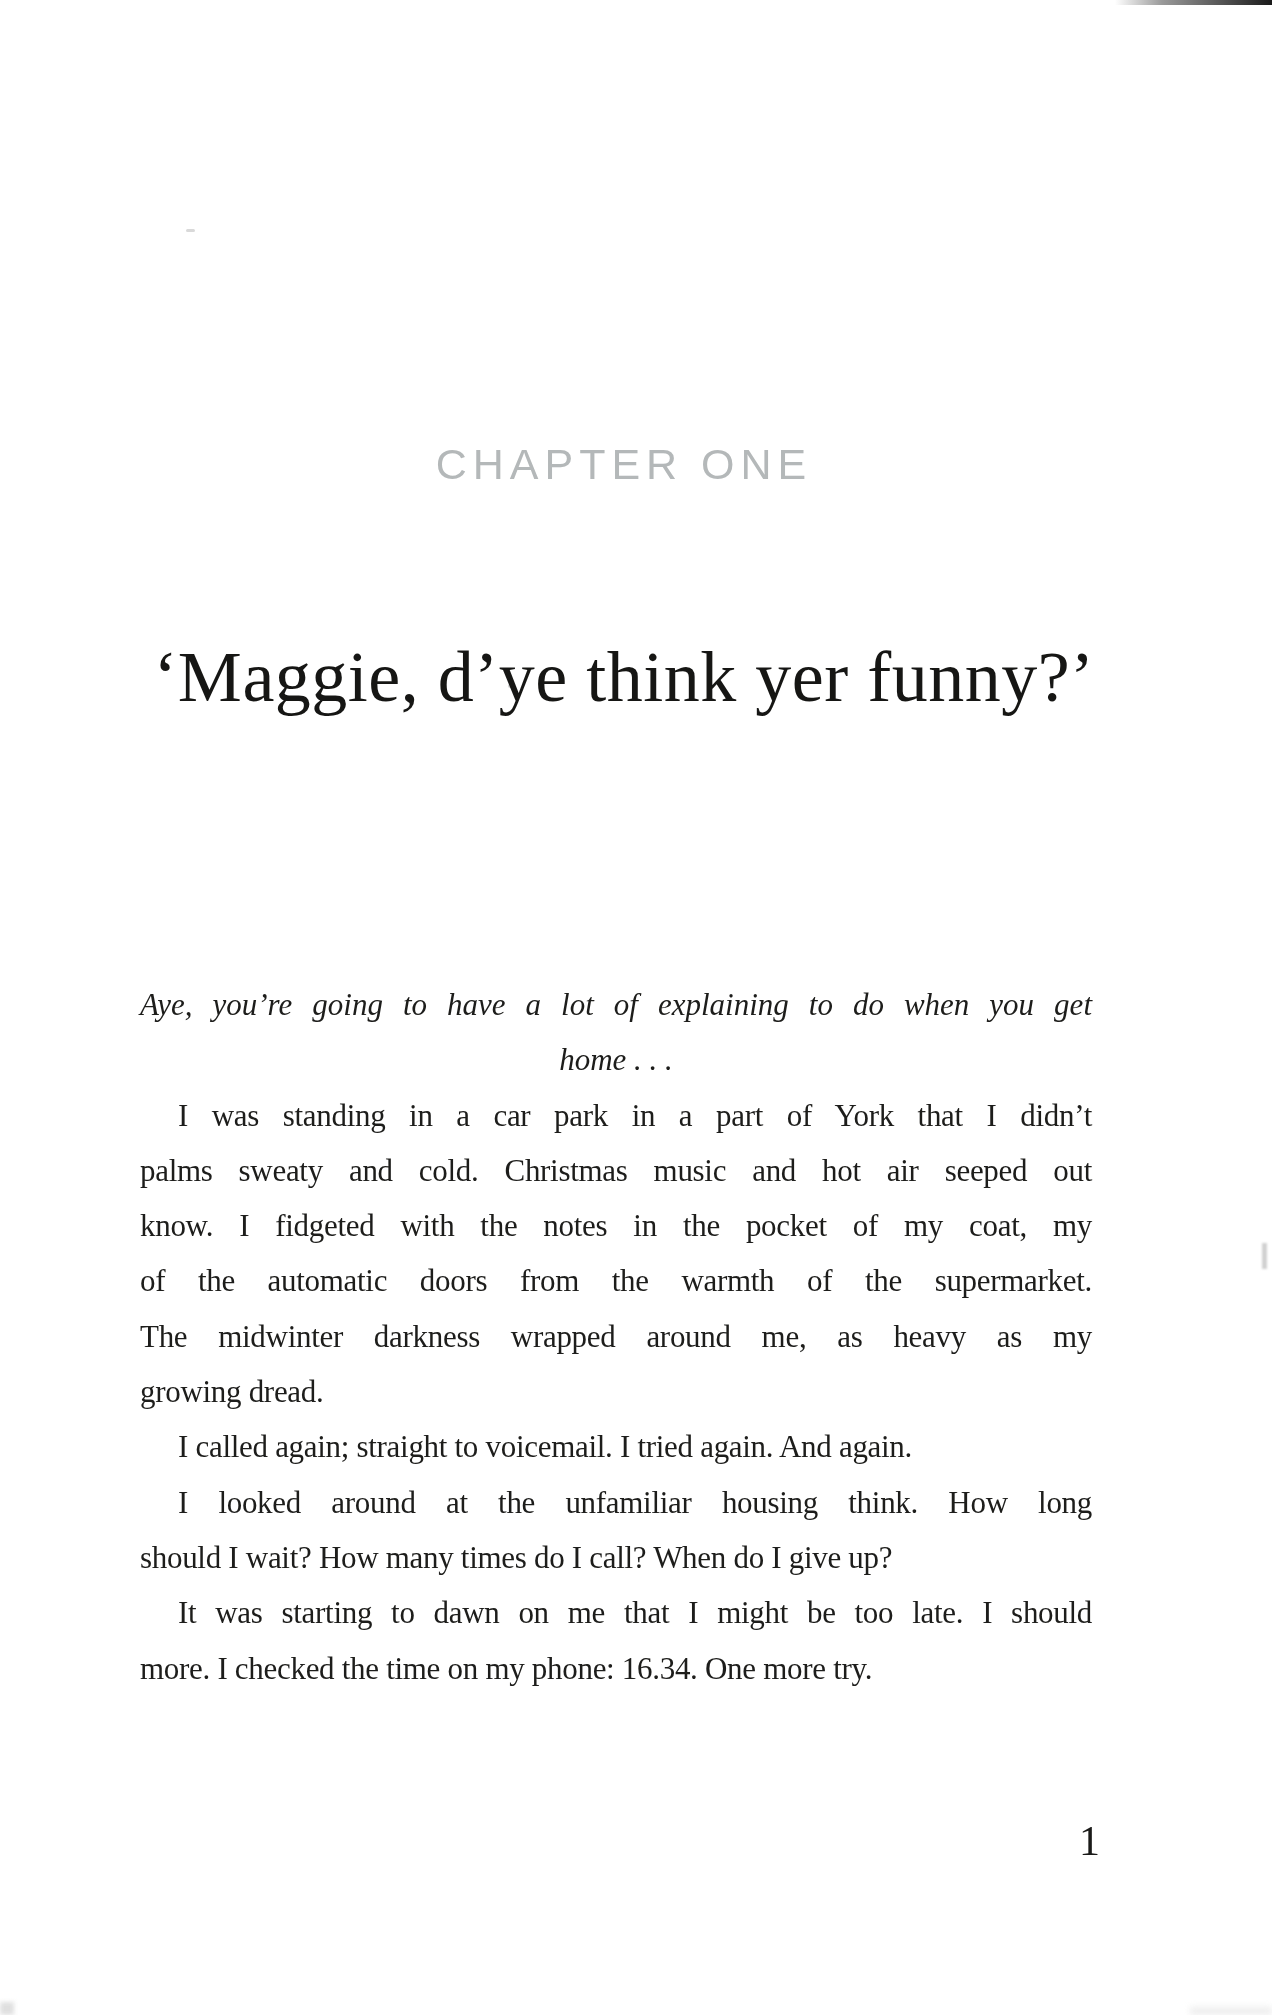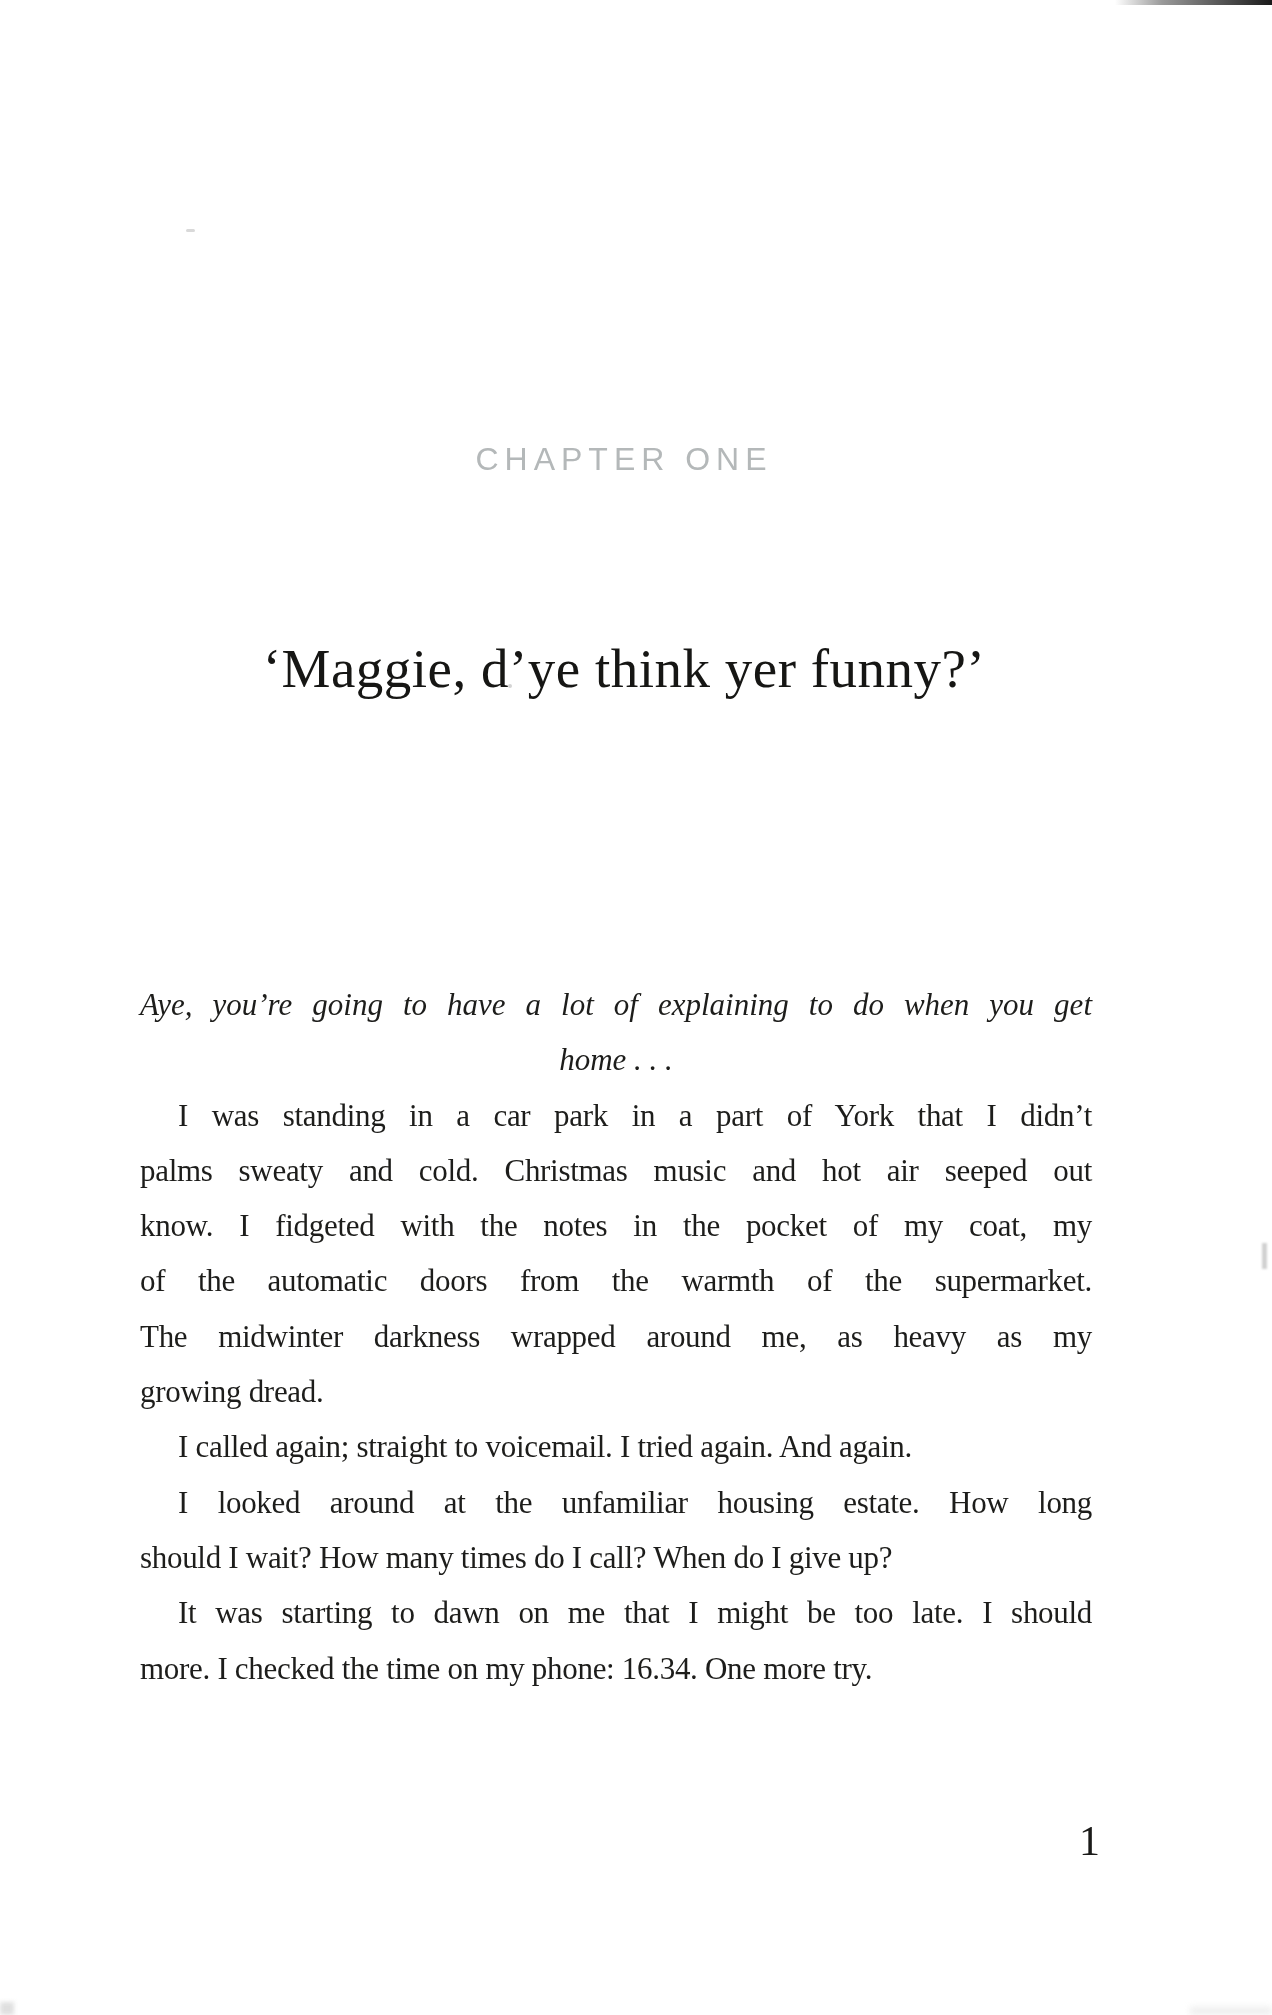--- a/index.html
+++ b/index.html
@@ -12,33 +12,33 @@
     font-family: "Liberation Serif", "DejaVu Serif", serif;
     color: #1d1d1b;
   }
   .chapter-label {
     position: absolute;
     left: 148px;
     top: 443px;
     width: 952px;
     text-align: center;
     font-family: "Liberation Sans", "DejaVu Sans", sans-serif;
-    font-size: 32px;
+    font-size: 43px;
     font-weight: 400;
     letter-spacing: 6px;
     color: #b4b8b9;
     line-height: 1;
   }
   .chapter-title {
     position: absolute;
     left: 148px;
     top: 641px;
     width: 952px;
     text-align: center;
-    font-size: 55px;
+    font-size: 72px;
     letter-spacing: 0.5px;
     color: #161614;
     line-height: 1;
   }
   .body-text {
     position: absolute;
     left: 140px;
     top: 977px;
     width: 952px;
     font-size: 31px;
@@ -113,21 +113,21 @@
   <div class="body-text" id="bodyText">
       <div class="line italic just">Aye, you’re going to have a lot of explaining to do when you get</div>
       <div class="line italic">home . . .</div>
       <div class="line indent just">I was standing in a car park in a part of York that I didn’t</div>
       <div class="line just">palms sweaty and cold. Christmas music and hot air seeped out</div>
       <div class="line just">know. I fidgeted with the notes in the pocket of my coat, my</div>
       <div class="line just">of the automatic doors from the warmth of the supermarket.</div>
       <div class="line just">The midwinter darkness wrapped around me, as heavy as my</div>
       <div class="line">growing dread.</div>
       <div class="line indent">I called again; straight to voicemail. I tried again. And again.</div>
-      <div class="line indent just">I looked around at the unfamiliar housing estate. How long</div>
+      <div class="line indent just">I looked around at the unfamiliar housing think. How long</div>
       <div class="line">should I wait? How many times do I call? When do I give up?</div>
       <div class="line indent just">It was starting to dawn on me that I might be too late. I should</div>
       <div class="line">more. I checked the time on my phone: 16.34. One more try.</div>
     </div>
 
   <div class="folio">1</div>
 
 </div>
 
 </body></html>

